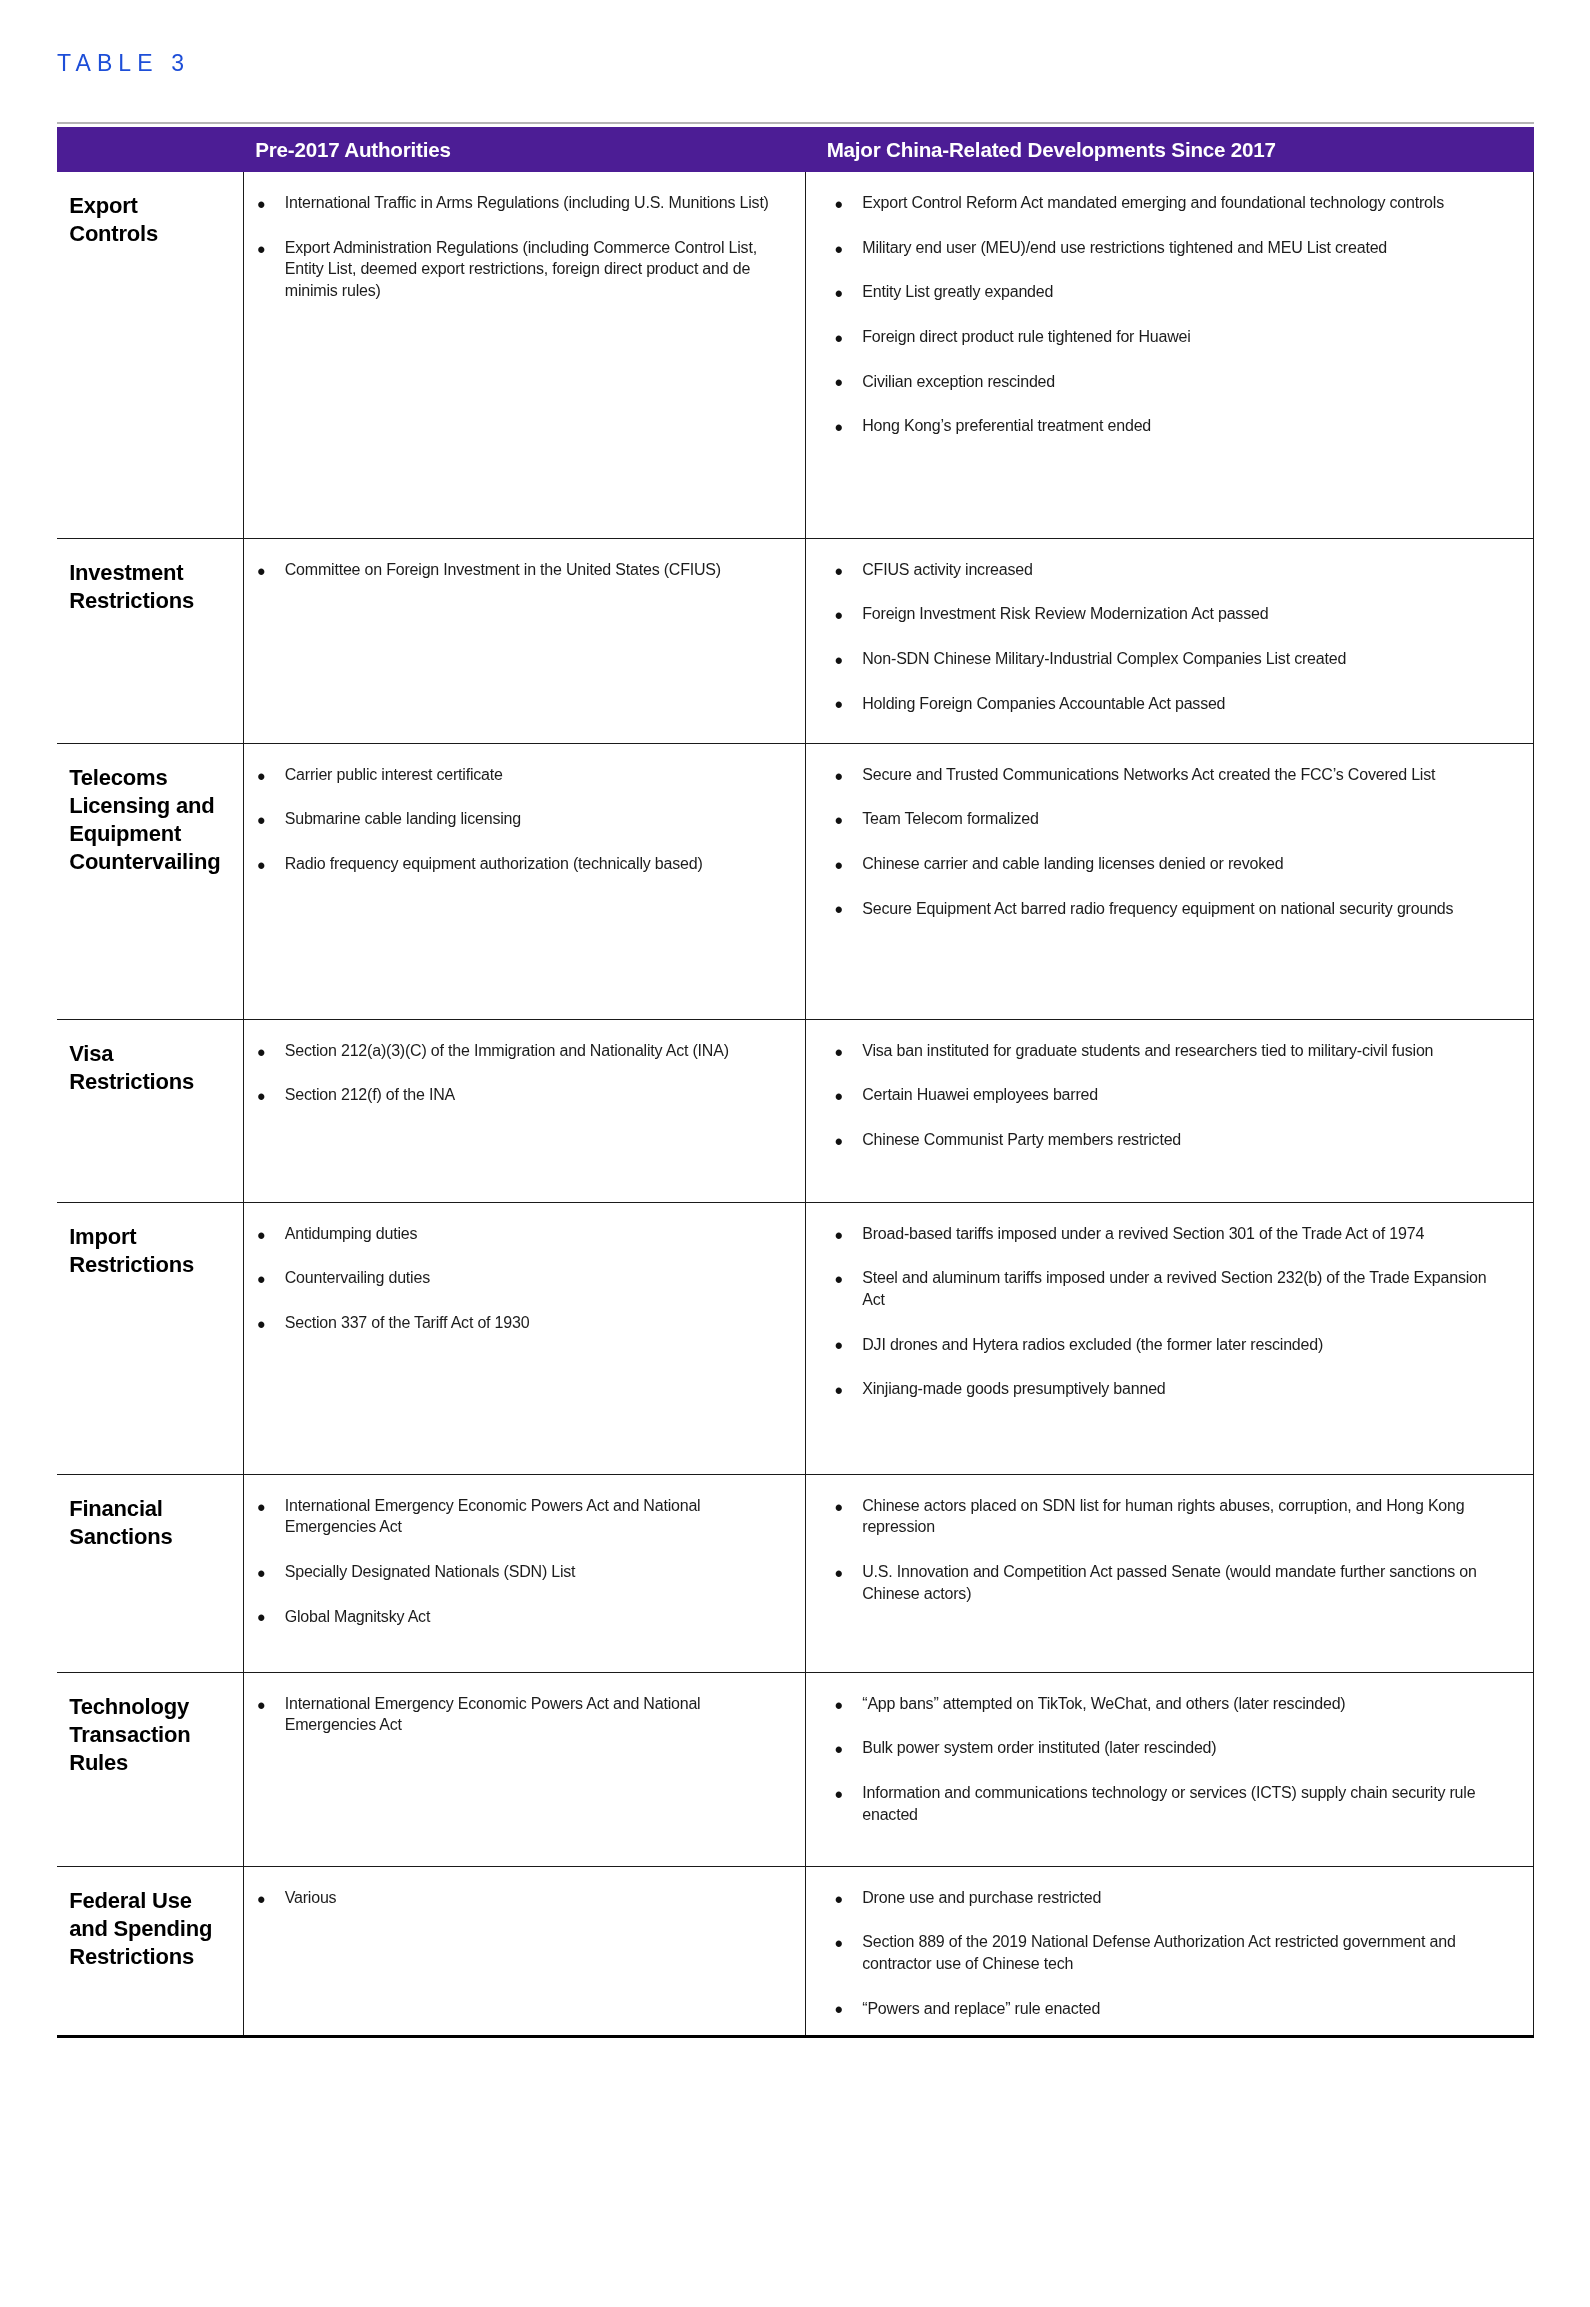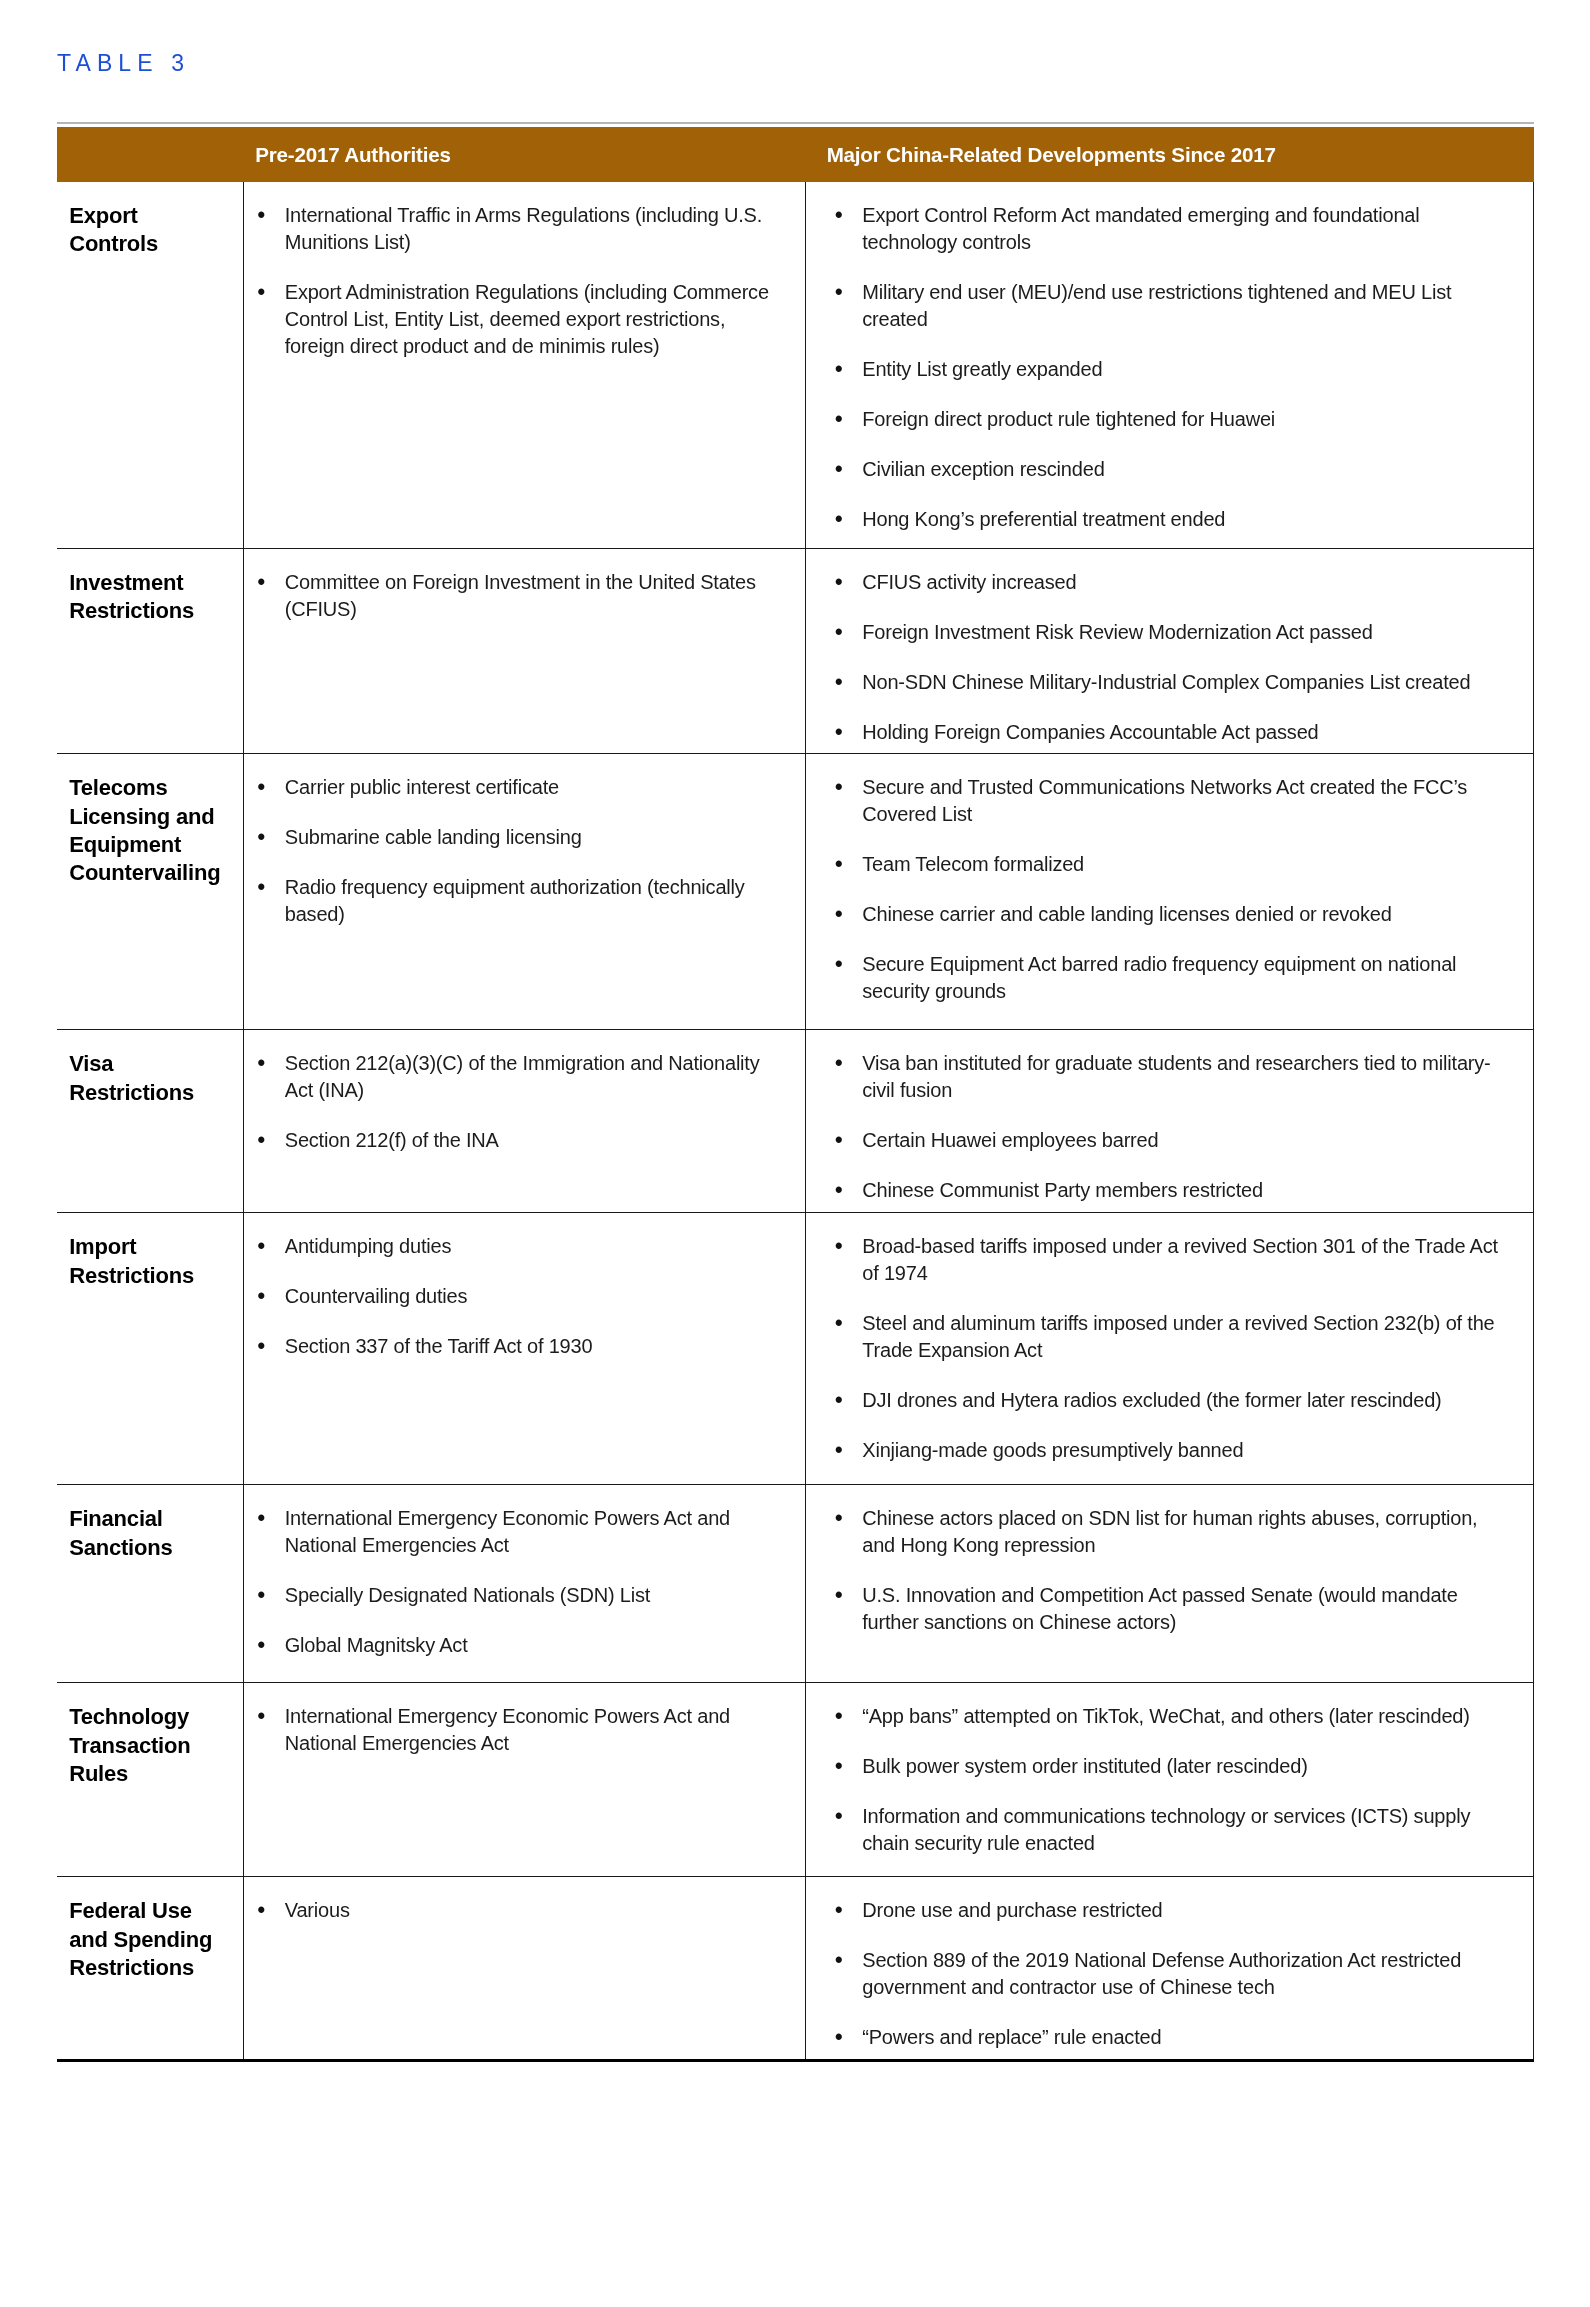--- a/index.html
+++ b/index.html
@@ -42,27 +42,27 @@
     margin-top: 3.8px;
     width: 1477px;
     border-collapse: collapse;
     table-layout: fixed;
   }
   col.c-cat { width: 186px; }
   col.c-pre { width: 562px; }
   col.c-dev { width: 728px; }
 
   thead th {
-    background: #a16207;
+    background: #4c1d95;
     color: #ffffff;
     font-size: 20.6px;
     font-weight: 700;
     text-align: left;
     vertical-align: middle;
-    height: 55px;
+    height: 45px;
     padding: 0;
     letter-spacing: -0.2px;
   }
   thead th.h-pre { padding-left: 12.2px; }
   thead th.h-dev { padding-left: 21.4px; }
 
   tbody tr { border-bottom: 1.5px solid #1a1a1a; }
   tbody tr:last-child { border-bottom: 3.8px solid #000000; }
 
   tbody td {
@@ -87,21 +87,21 @@
   }
   td.dev {
     border-right: 1.5px solid #1a1a1a;
     padding-left: 27.5px;
     padding-right: 23px;
   }
   .bullet {
     position: relative;
     padding-left: 29px;
     margin-bottom: 23px;
-    font-size: 20px;
+    font-size: 16px;
     line-height: 1.35;
     letter-spacing: -0.2px;
     color: #1c1c1c;
   }
   .bullet::before {
     content: "\2022";
     position: absolute;
     left: 1.5px;
     top: -2.3px;
     font-size: 23px;

